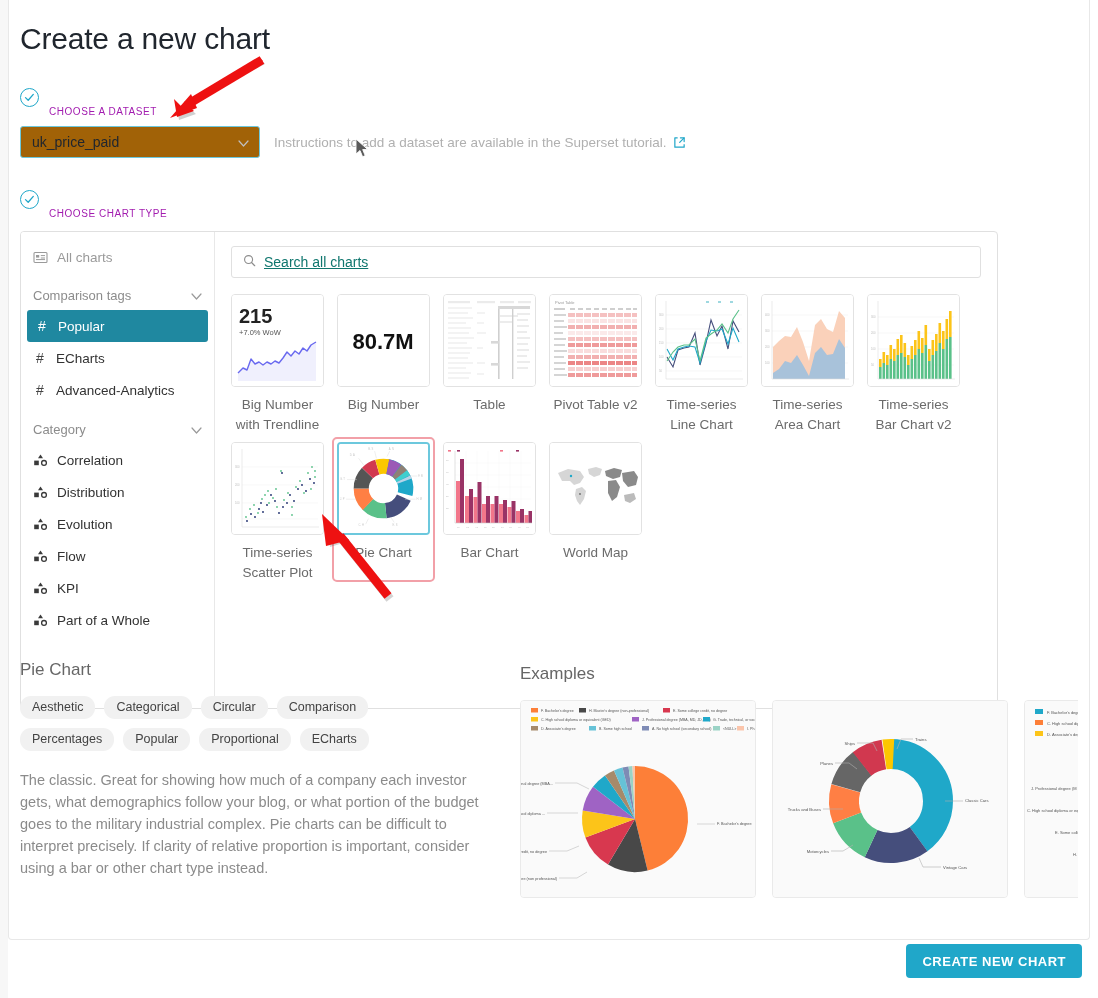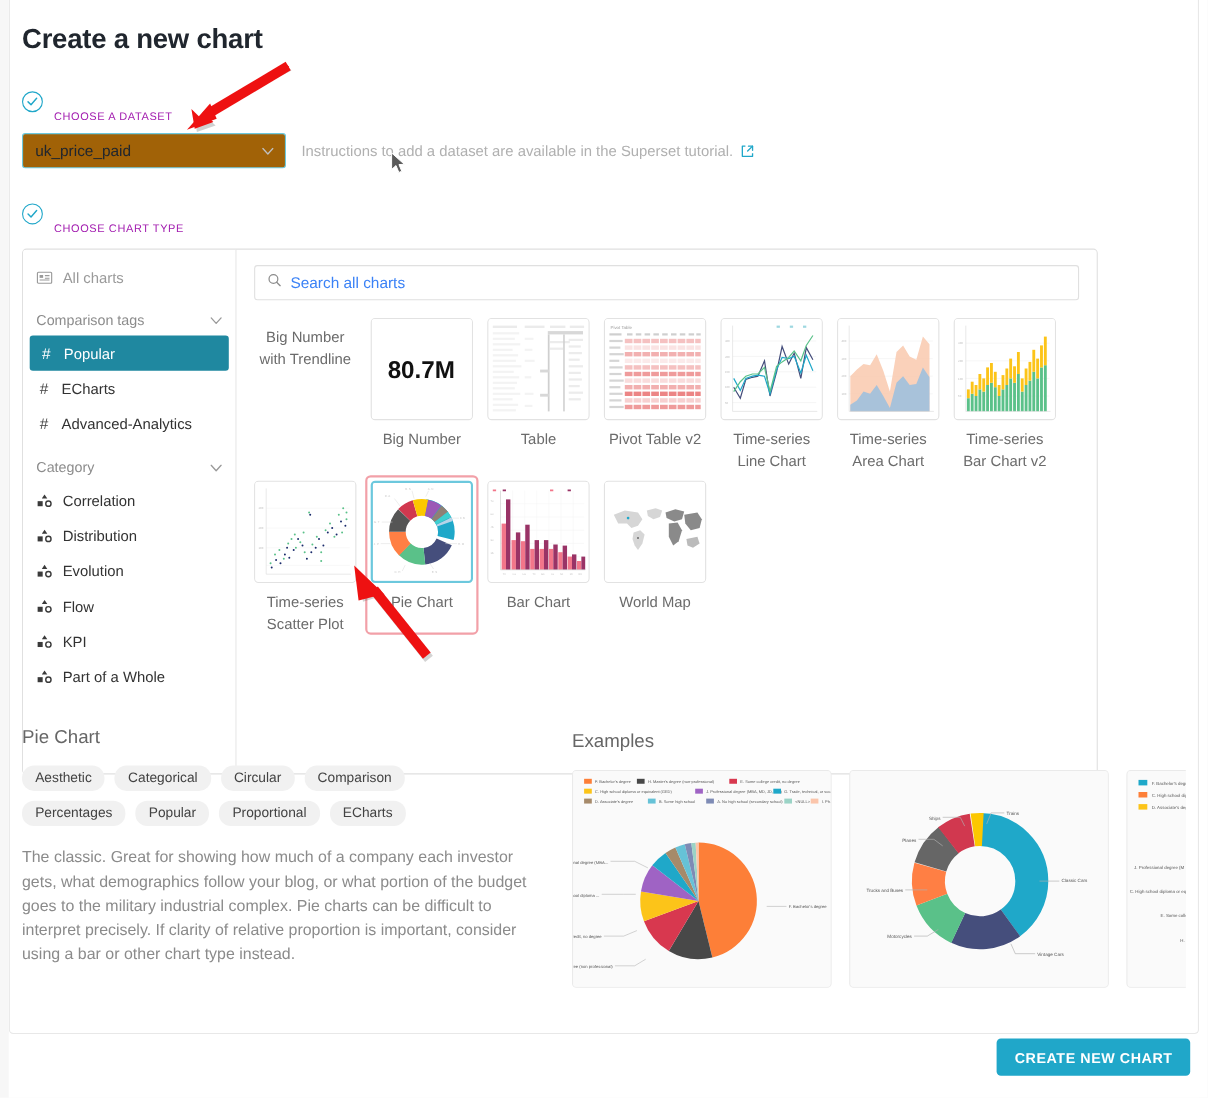--- a/index.html
+++ b/index.html
@@ -24,21 +24,21 @@
     position: absolute; left: 8px; top: 0; width: 1082px; height: 940px;
     background: #ffffff;
     border: 1px solid #e8e8e8;
     border-top: none;
     border-radius: 0 0 4px 4px;
   }
   .content { position: absolute; left: 20px; top: 0; width: 1058px; }
 
   h1.title {
     margin: 0; padding: 22px 0 0 0;
-    font-size: 25px; font-weight: bold; color: #20262e;
+    font-size: 30px; font-weight: normal; color: #20262e;
     letter-spacing: -0.2px;
   }
 
   
   .sec-head {
     display: flex; align-items: center; gap: 10px;
     margin-top: 22px;
   }
   .check-ring {
     width: 19px; height: 19px; border-radius: 50%;
@@ -116,21 +116,21 @@
   .hash { color: #444; font-size: 14px; width: 14px; text-align:center; }
   .cat-icon { width: 15px; height: 15px; flex: 0 0 auto; }
 
   
   .right-pane { flex: 1; padding: 14px 16px 0 16px; overflow: hidden; }
   .search-box {
     height: 32px; border: 1px solid #e0e0e0; border-radius: 3px;
     display: flex; align-items: center; gap: 8px;
     padding: 0 11px; background: #fff;
   }
-  .search-ph { font-size: 14px; color: #3b82f6; }
+  .search-ph { font-size: 14px; color: #0f766e; text-decoration: underline; }
 
   .grid {
     margin-top: 16px;
     display: flex; flex-wrap: wrap;
     gap: 8px 13px;
   }
   .chart-card { width: 93px; cursor: pointer; }
   .thumb {
     width: 93px; height: 93px;
     border: 1px solid #e2e2e2; border-radius: 4px;
@@ -369,20 +369,29 @@
                 <circle cx="6" cy="6" r="4.3" fill="none" stroke="#8c8c8c" stroke-width="1.2"></circle>
                 <path d="M9.2 9.2 L12.6 12.6" stroke="#8c8c8c" stroke-width="1.3" stroke-linecap="round"></path>
               </svg>
           </span>
           <span class="search-ph">Search all charts</span>
         </div>
 
         <div class="grid">
 
           <div class="chart-card">
+            <div class="thumb">
+              <svg width="91" height="91" viewBox="0 0 91 91">
+                <rect width="91" height="91" fill="#fff"></rect>
+                <text x="7" y="28" font-family="Liberation Sans, sans-serif" font-size="20" font-weight="bold" fill="#222">215</text>
+                <text x="7" y="40" font-family="Liberation Sans, sans-serif" font-size="7.5" fill="#555">+7.0% WoW</text>
+                <path d="M6 78 L11 73 L15 75 L19 64 L23 69 L27 67 L31 70 L35 67 L39 69 L43 66 L47 68 L51 63 L55 57 L59 61 L63 56 L67 59 L71 53 L75 56 L79 50 L84 47" fill="none" stroke="#6a6af0" stroke-width="1.4" stroke-linejoin="round"></path>
+                <path d="M6 78 L11 73 L15 75 L19 64 L23 69 L27 67 L31 70 L35 67 L39 69 L43 66 L47 68 L51 63 L55 57 L59 61 L63 56 L67 59 L71 53 L75 56 L79 50 L84 47 L84 86 L6 86 Z" fill="#6a6af0" opacity="0.1"></path>
+              </svg>
+            </div>
             <div class="chart-name">Big Number with Trendline</div>
           </div>
 
           <div class="chart-card">
             <div class="thumb">
               <svg width="91" height="91" viewBox="0 0 91 91">
                 <rect width="91" height="91" fill="#fff"></rect>
                 <text x="45" y="54" text-anchor="middle" font-family="Liberation Sans, sans-serif" font-size="22" font-weight="bold" fill="#111">80.7M</text>
               </svg>
             </div>

